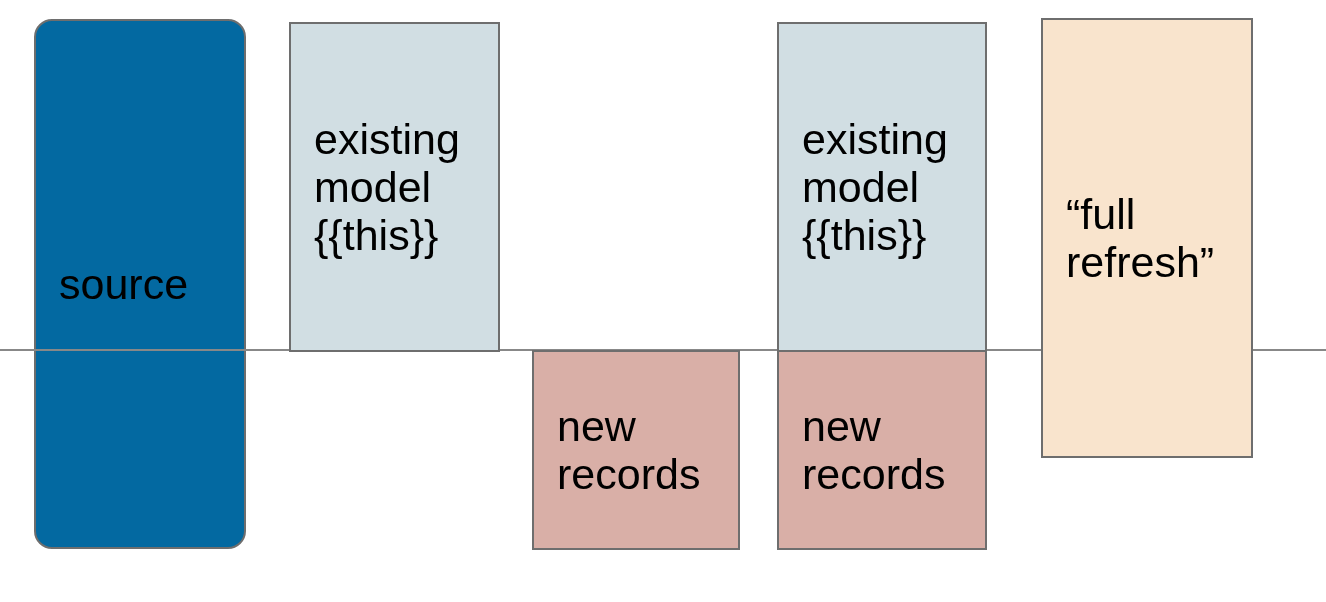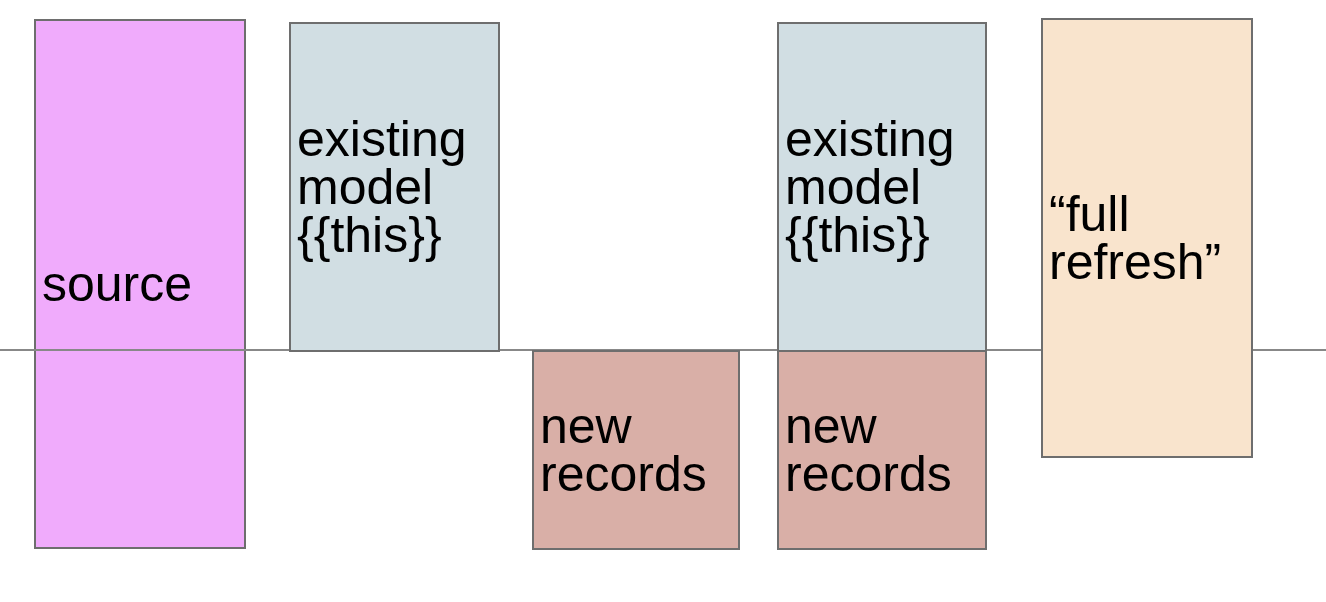--- a/index.html
+++ b/index.html
@@ -27,43 +27,43 @@
     position: absolute;
     box-sizing: border-box;
     border: 2px solid #6e6e6e;
     display: flex;
     flex-direction: column;
     justify-content: center;
     z-index: 2;
   }
   .box .label {
     display: block;
-    padding-left: 6px;
+    padding-left: 23px;
     padding-right: 8px;
-    font-size: 50px;
+    font-size: 43px;
     line-height: 48px;
     color: #000000;
     white-space: pre-line;
   }
   
   .box--source          { left: 34px;   top: 19px;  width: 212px; height: 530px; z-index: 0; }
   .box--existing-left   { left: 289px;  top: 22px;  width: 211px; height: 330px; }
   .box--new-left        { left: 532px;  top: 350px; width: 208px; height: 200px; }
   .box--existing-right  { left: 777px;  top: 22px;  width: 210px; height: 330px; }
   .box--new-right       { left: 777px;  top: 350px; width: 210px; height: 200px; }
   .box--full-refresh    { left: 1041px; top: 18px;  width: 212px; height: 440px; }
 </style>
 </head>
 <body>
 
 <div class="stage" style="background-color: rgb(255, 255, 255);">
 
   <div class="hline" style="background-color: rgb(136, 136, 136);"></div>
 
-  <div class="box box--source" style="background-color: #f0abfc; border-color: rgb(110, 110, 110);">
+  <div class="box box--source" style="background-color: #0369a1; border-color: rgb(110, 110, 110); border-radius: 18px;">
     <span class="label">source</span>
   </div>
 
   <div class="box box--existing-left" style="background-color: rgb(209, 222, 227); border-color: rgb(110, 110, 110);">
     <span class="label">existing
 model
 {{this}}</span>
   </div>
 
   <div class="box box--new-left" style="background-color: rgb(217, 175, 167); border-color: rgb(110, 110, 110);">

